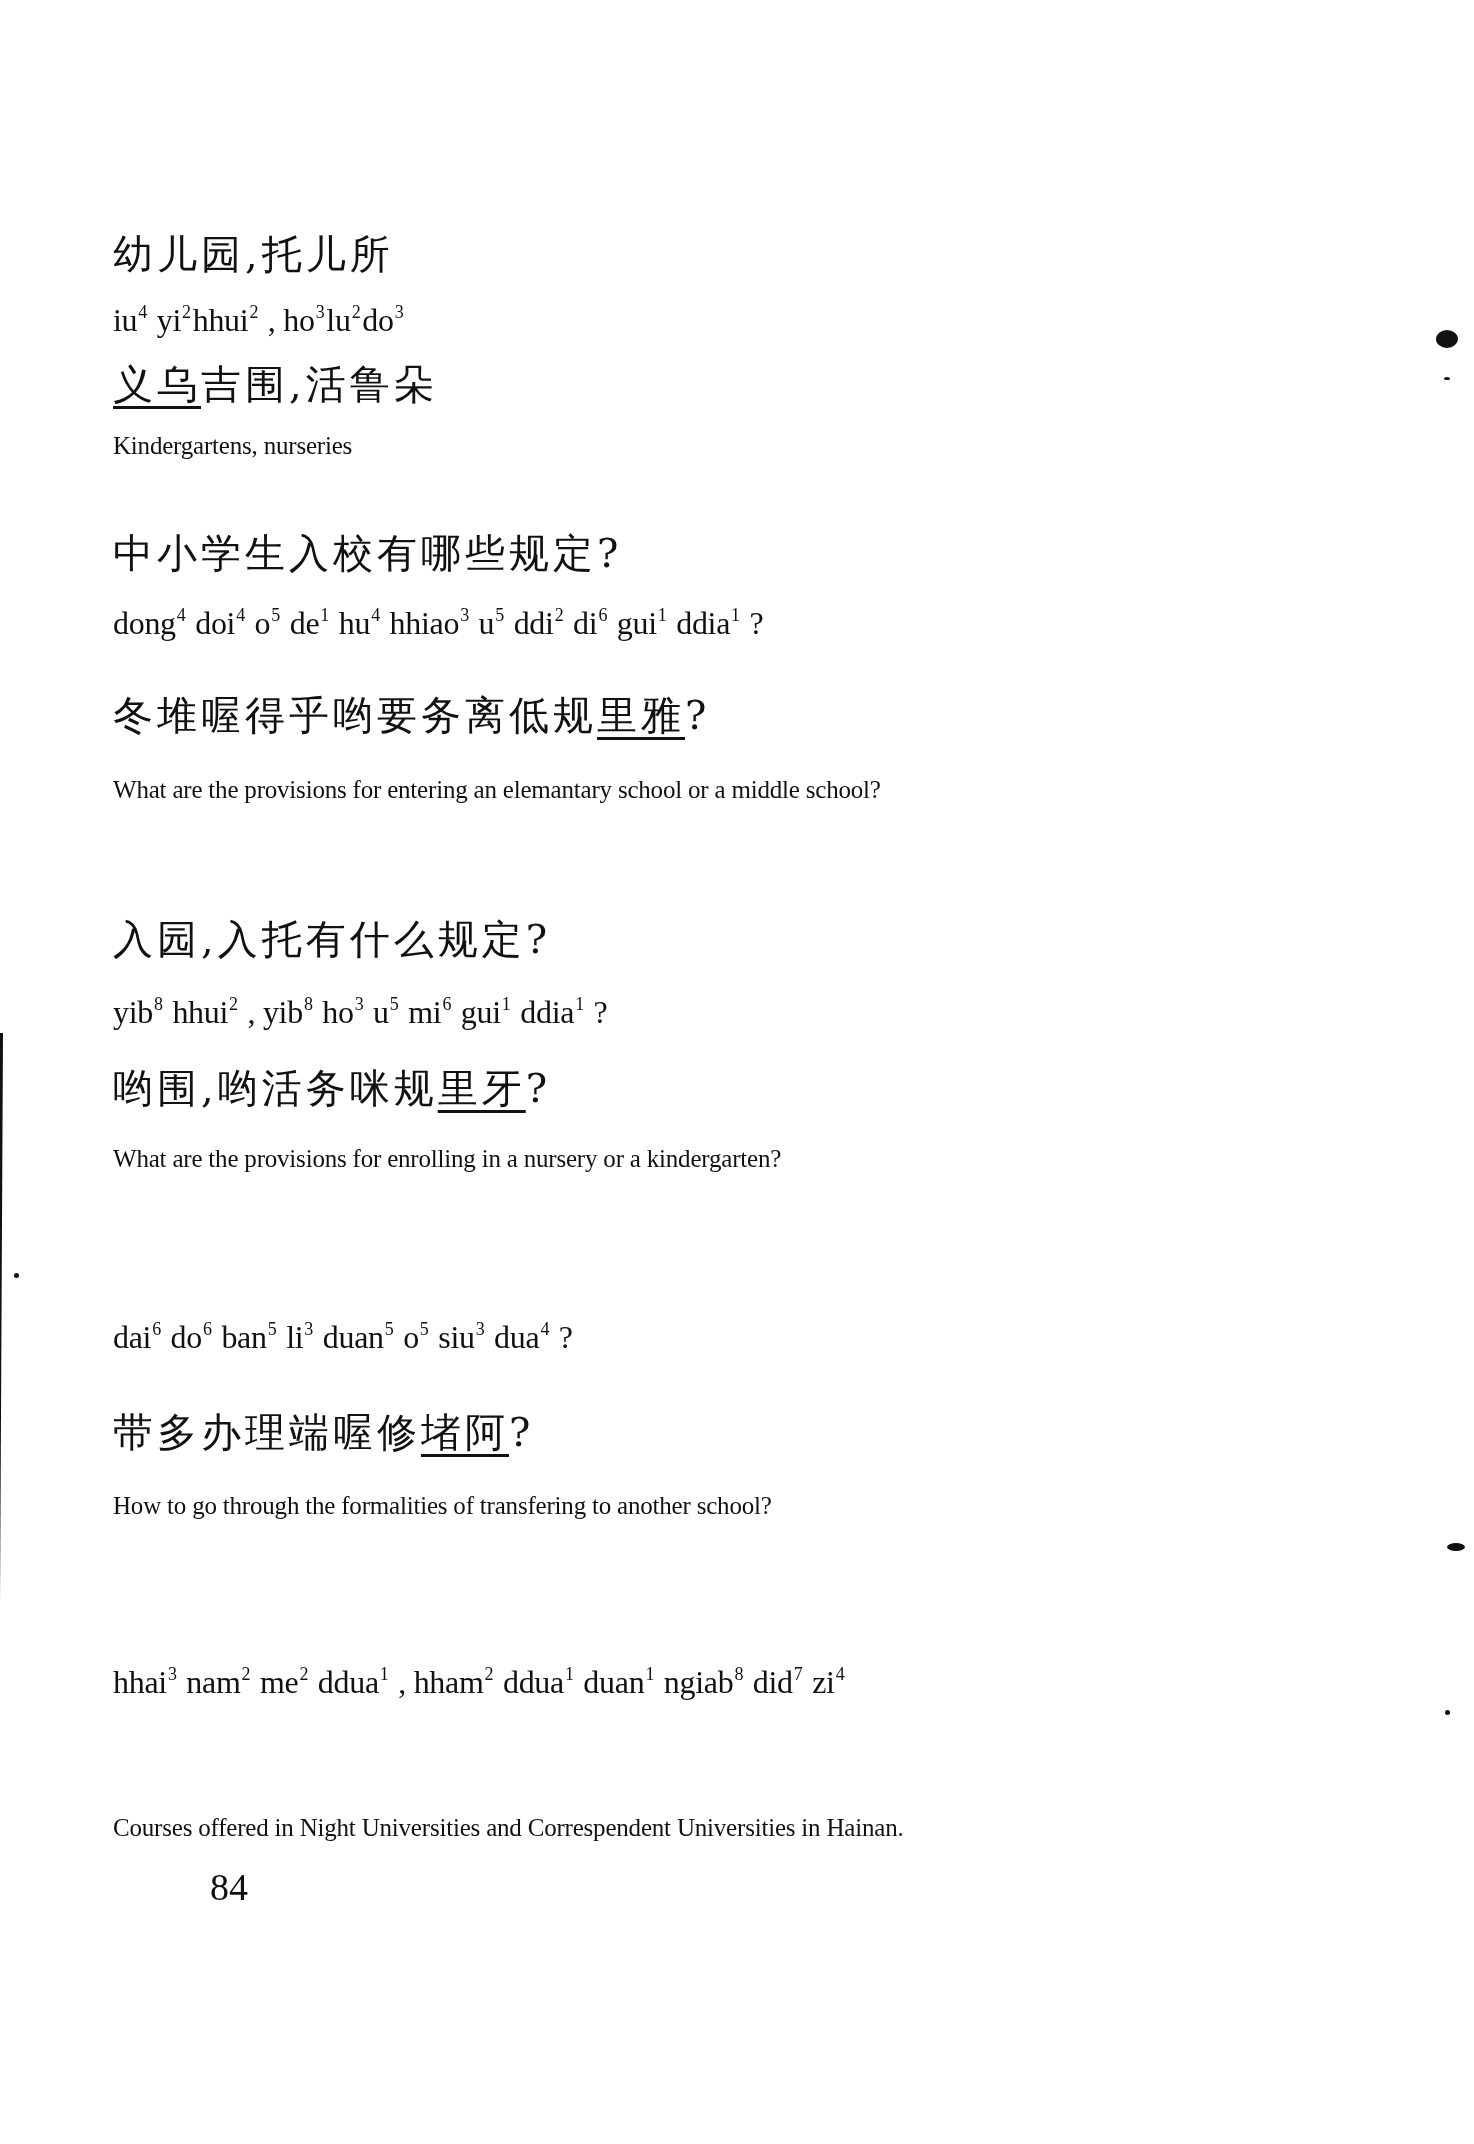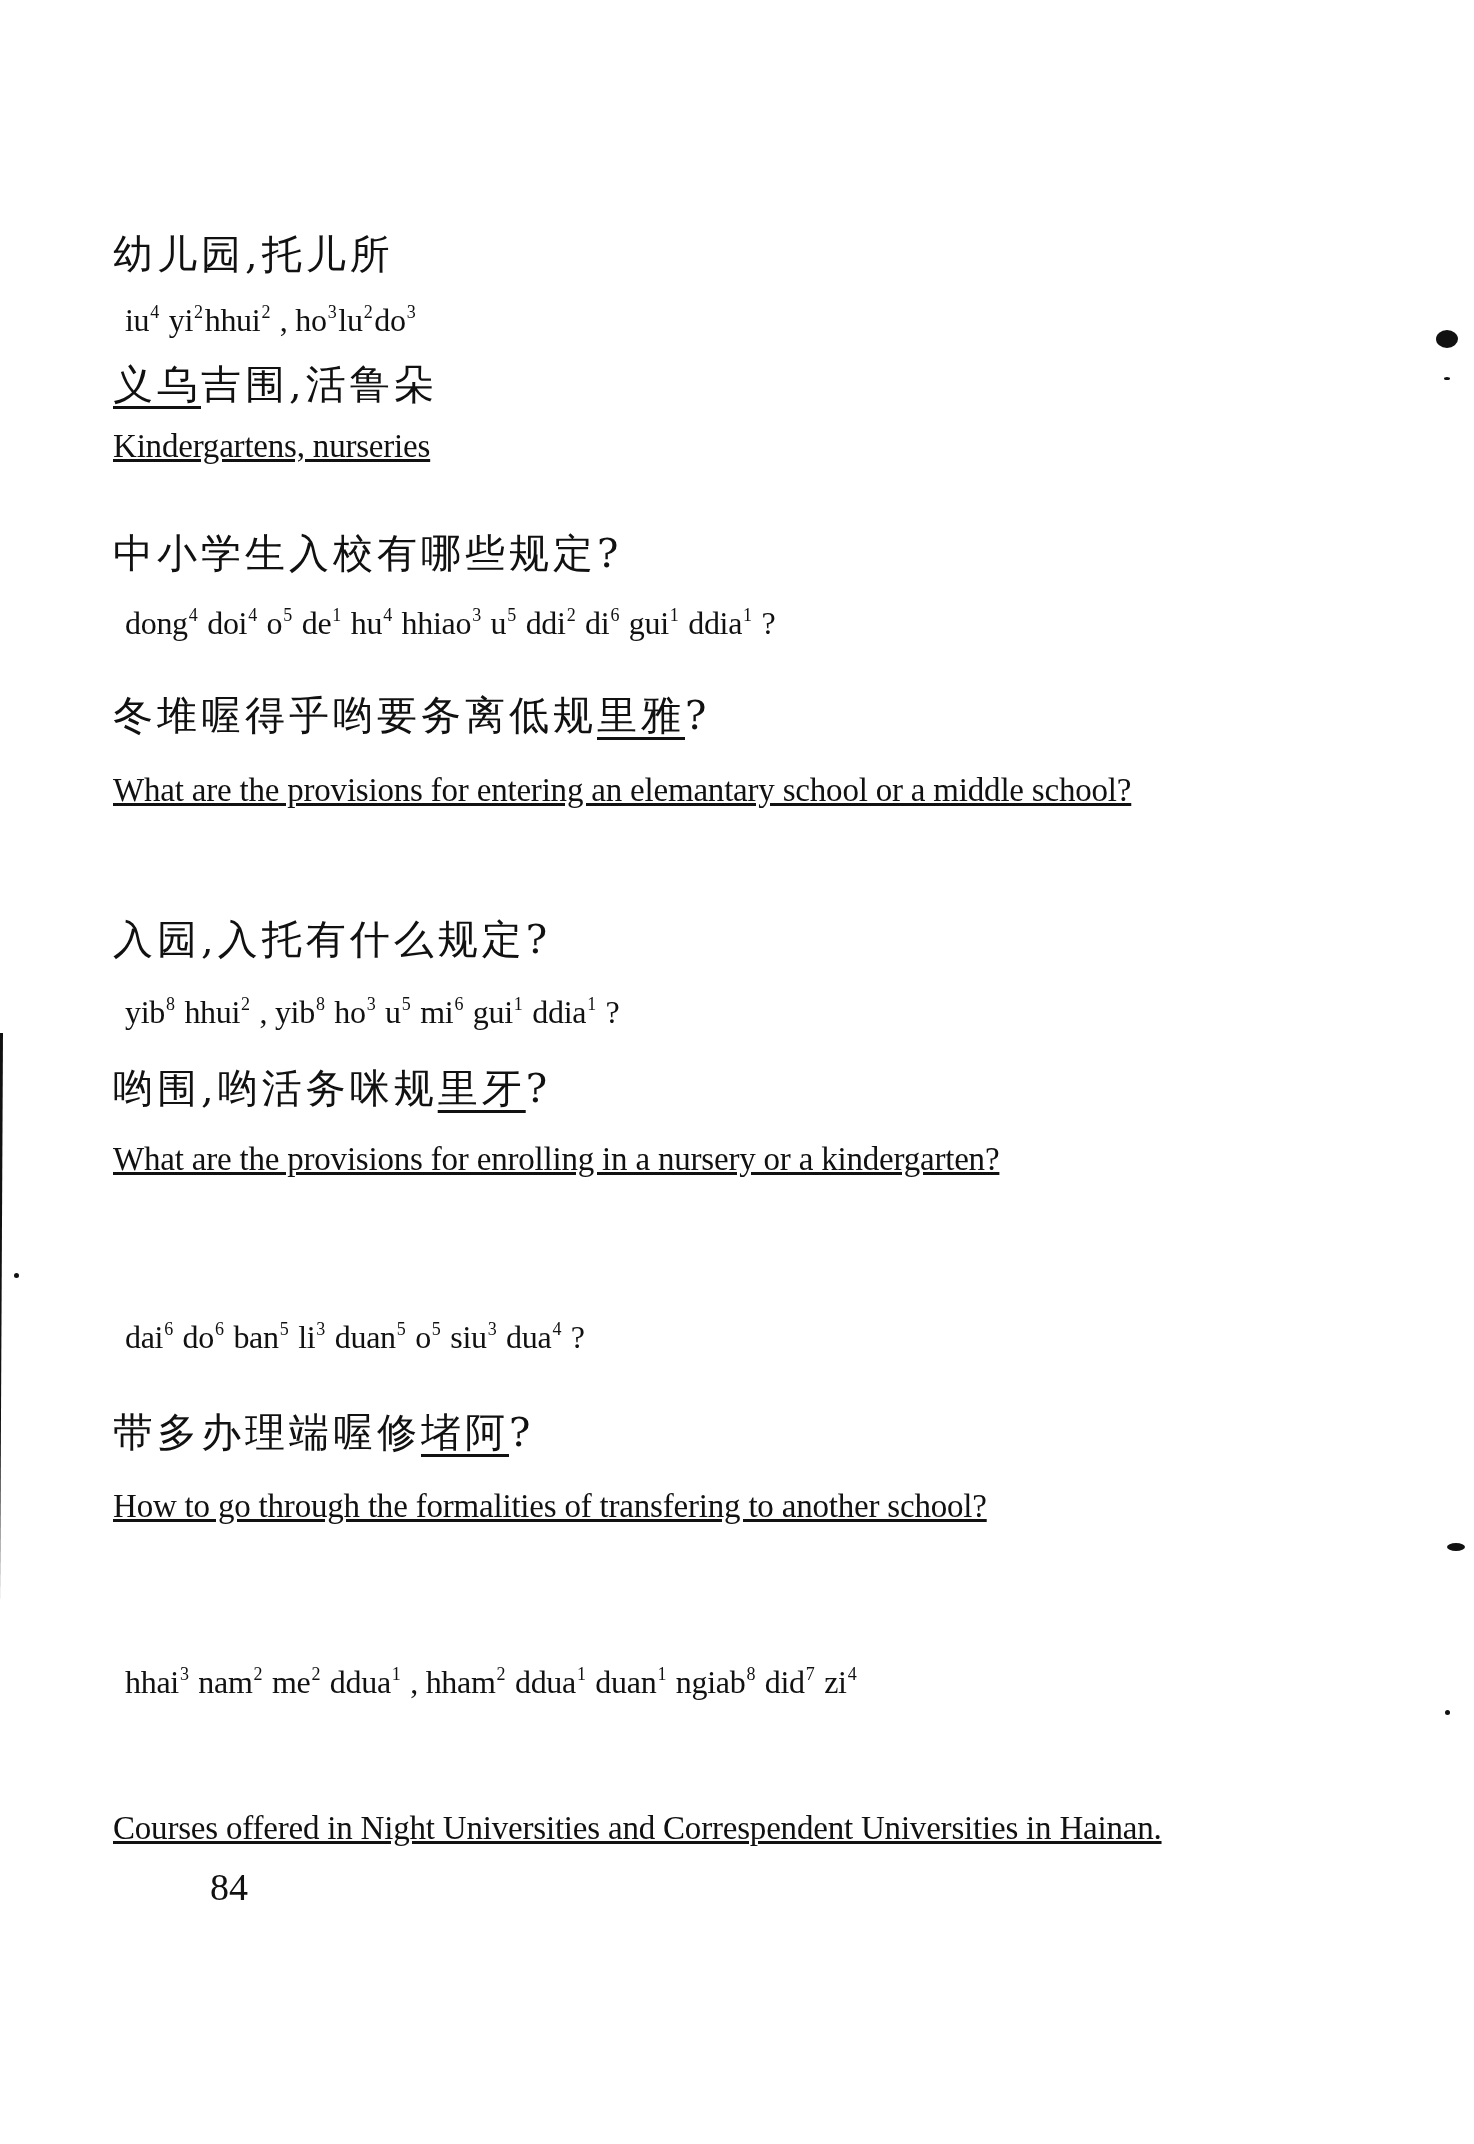--- a/index.html
+++ b/index.html
@@ -7,25 +7,25 @@
     width: 1474px; height: 2144px; position: relative; overflow: hidden;
     color: #111111;
     font-family: "Liberation Serif", "DejaVu Serif", serif;
   }
   .page { position: absolute; left: 0; top: 0; width: 1474px; height: 2144px; }
   .line { position: absolute; left: 113px; white-space: nowrap; }
   .cjk {
     font-family: "DejaVu Serif", "Liberation Serif", serif;
     font-size: 40px; letter-spacing: 4px; line-height: 44px;
   }
-  .pinyin { font-size: 32px; line-height: 40px; letter-spacing: -0.3px; margin-left: 12px; }
+  .pinyin { font-size: 32px; line-height: 40px; letter-spacing: -0.3px; }
   .pinyin sup { font-size: 18px; vertical-align: 0; position: relative; top: -13px; margin-left: 1px; margin-right: 2px; }
   .en {
-    font-size: 33px; line-height: 44px; width: 1197px; white-space: normal;
-    text-align: justify; letter-spacing: -0.2px; text-decoration: underline;
+    font-size: 25px; line-height: 44px; width: 1197px; white-space: normal;
+    text-align: justify; letter-spacing: -0.2px;
   }
   .en.short { white-space: nowrap; text-align: left; }
   .u { text-decoration: underline; text-decoration-thickness: 3px; text-underline-offset: 8px; }
   .pagenum { position: absolute; left: 210px; top: 1865px; font-size: 38px; }
   .margin-rule {
     position: absolute; left: 0; top: 1033px; width: 3px; height: 1111px;
     background: #111; transform: skewX(-0.3deg); transform-origin: top left;
   }
   .speck { position: absolute; background: #111; border-radius: 50%; }
 </style>

